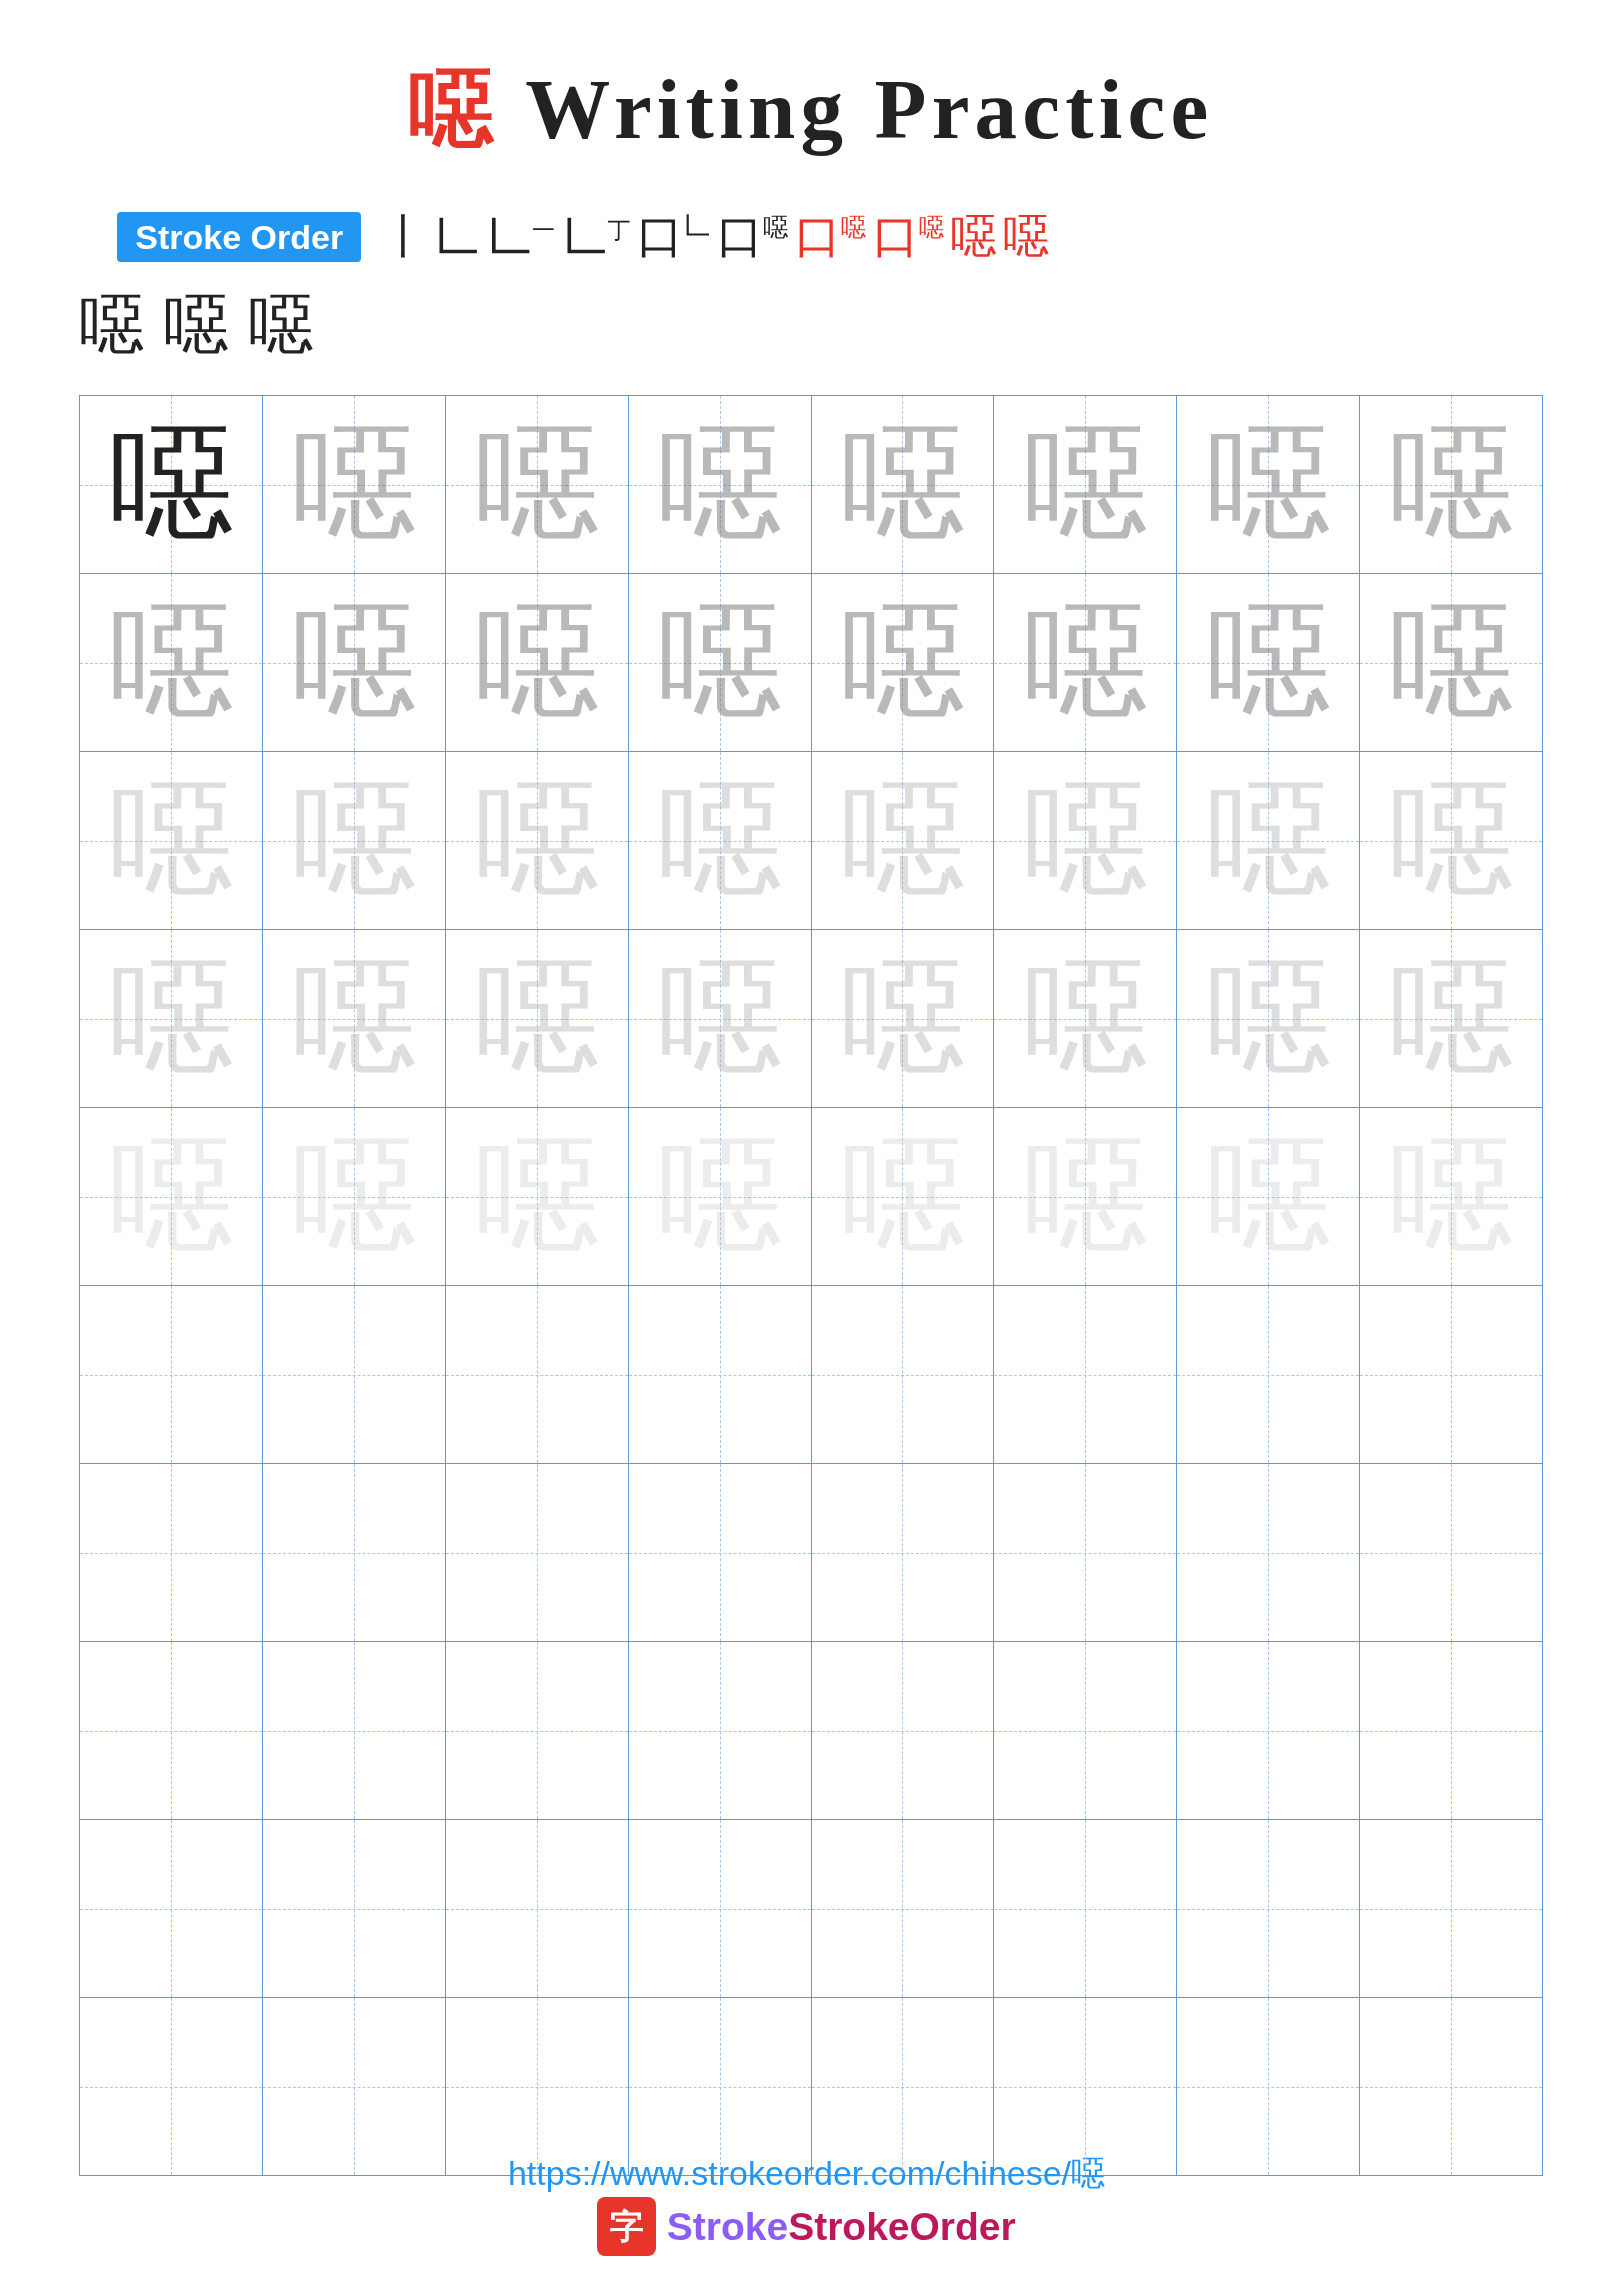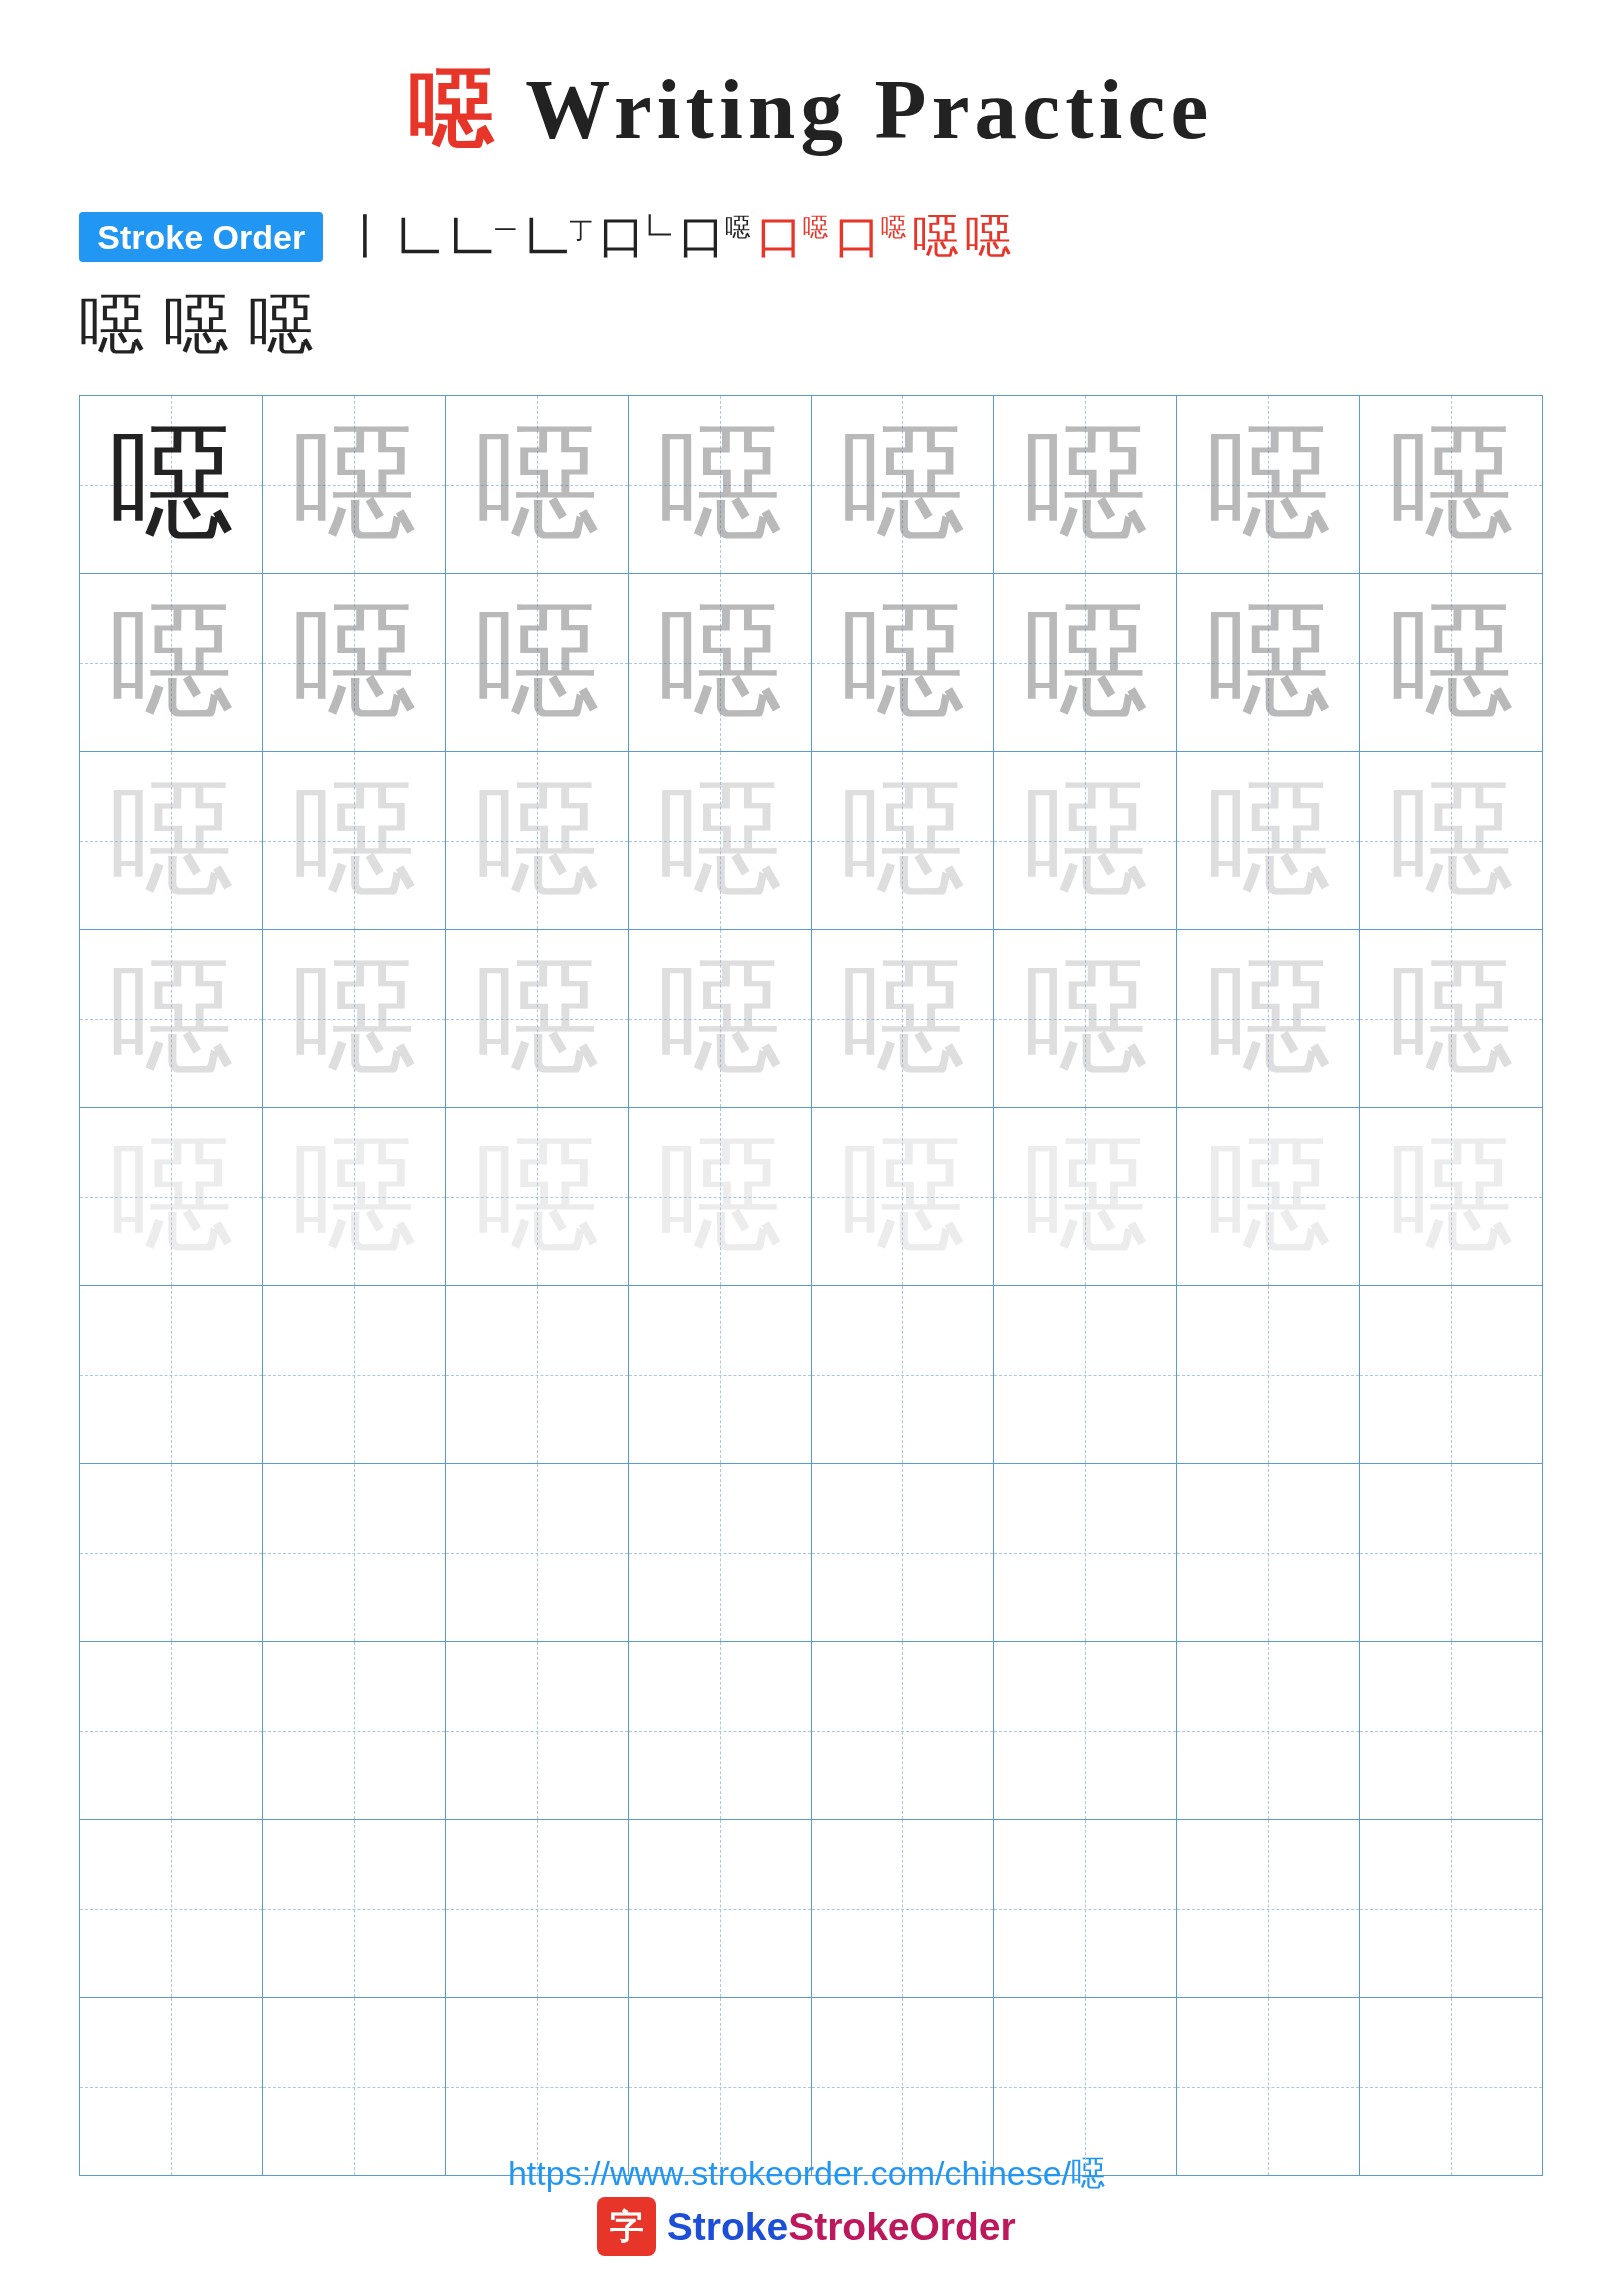--- a/index.html
+++ b/index.html
@@ -44,20 +44,21 @@
       width: 100%;
       margin-bottom: 26px;
     }
 
     .stroke-order-row {
       display: flex;
       align-items: center;
       flex-wrap: wrap;
       gap: 6.5px;
       margin-bottom: 6.5px;
+      margin-left: 38px;
     }
 
     .stroke-order-badge {
       background: #2196f3;
       color: #fff;
       font-size: 34px;
       font-weight: bold;
       padding: 5.2px 18.3px;
       border-radius: 3.9px;
       font-family: sans-serif;
@@ -436,18 +437,18 @@
       <div class="grid-cell cell-empty"></div>
       <div class="grid-cell cell-empty"></div>
     </div>
 
   </div>
 
   <div class="footer">
     <span class="footer-url">https://www.strokeorder.com/chinese/噁</span>
     <div class="footer-logo">
       <div class="footer-logo-icon">字</div>
-      <span class="footer-logo-text"><span style="color:#1d4ed8;text-align:right;">Stroke</span><span>StrokeOrder</span></span>
+      <span class="footer-logo-text"><span style="color:#8b5cf6;text-align:right;">Stroke</span><span>StrokeOrder</span></span>
     </div>
   </div>
 
 </div>
 
 
 </body></html>

